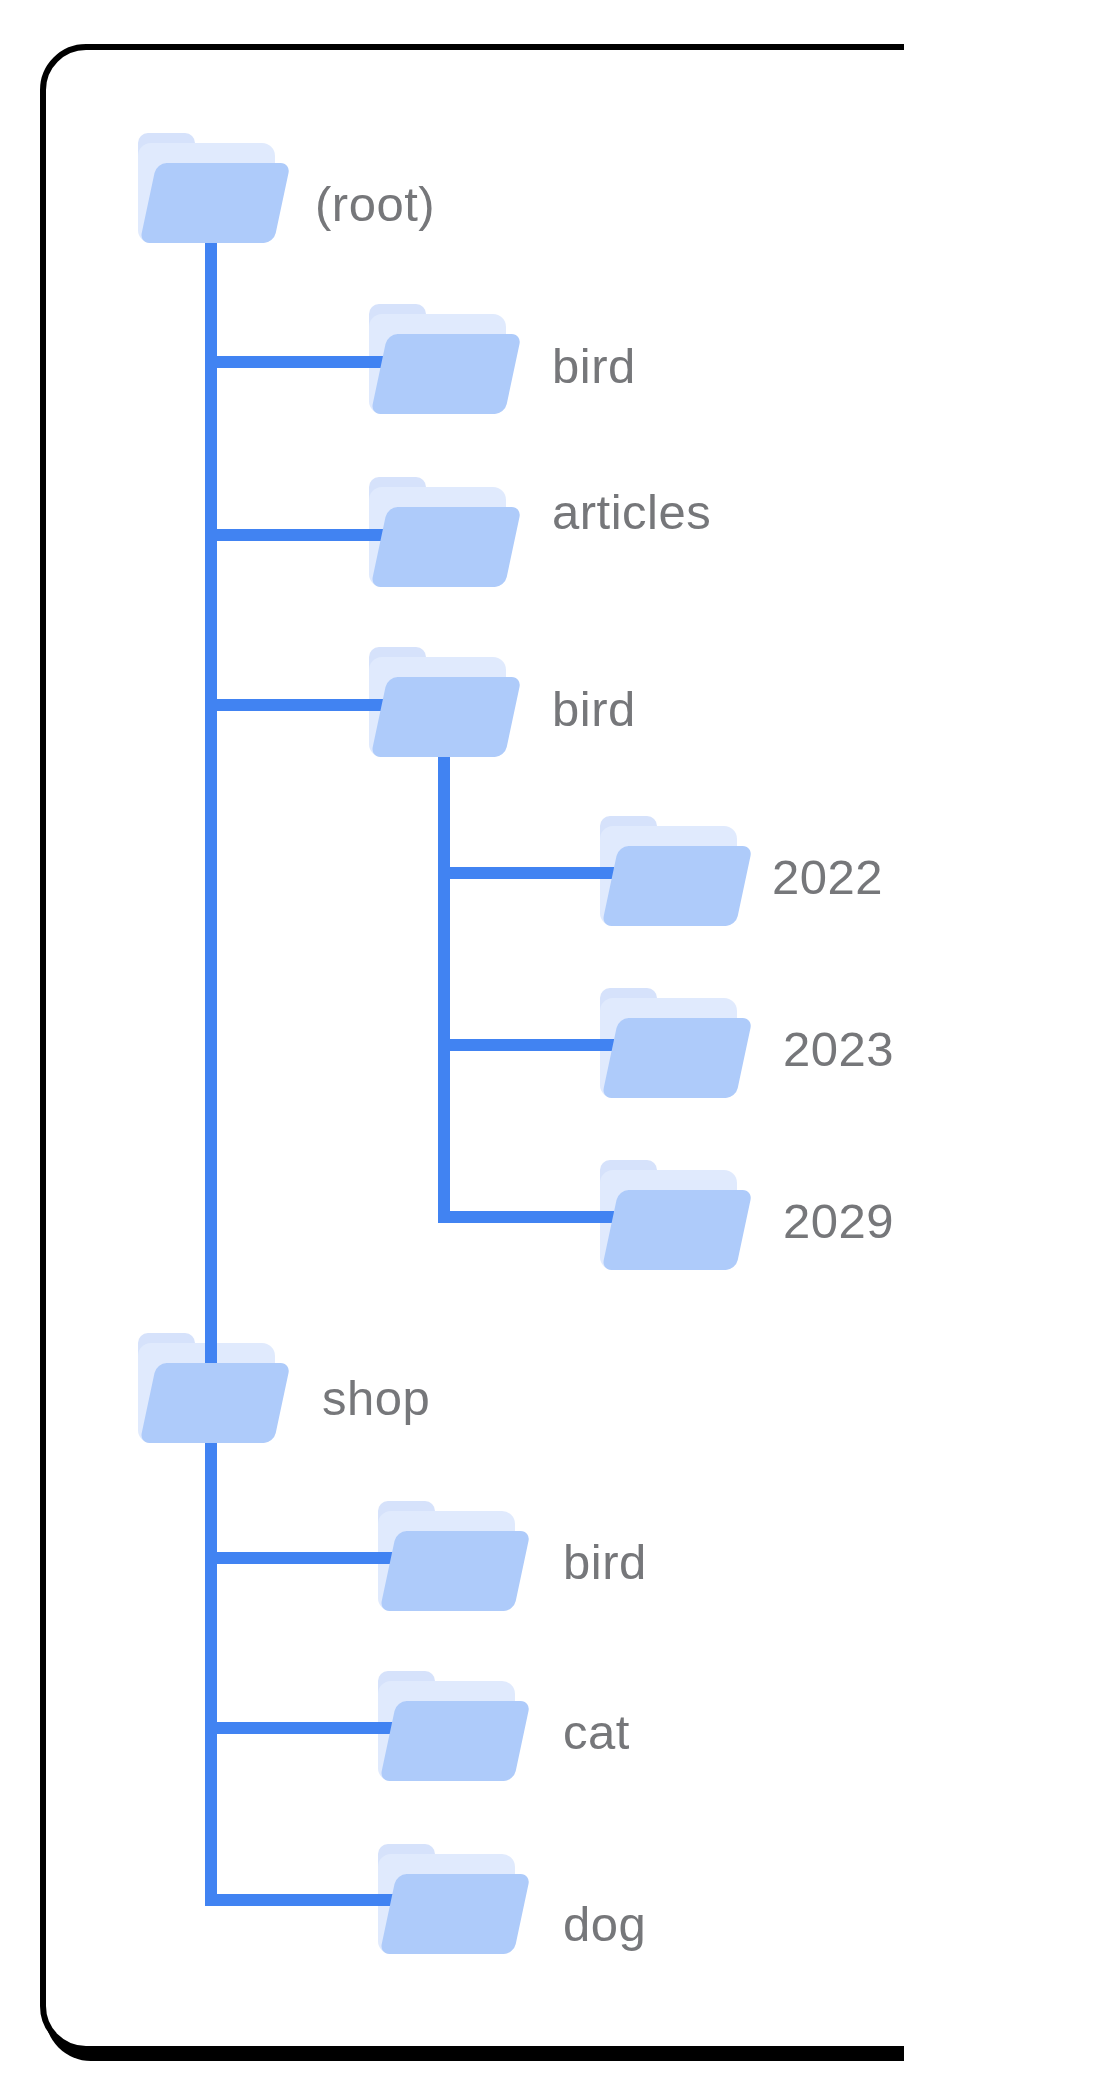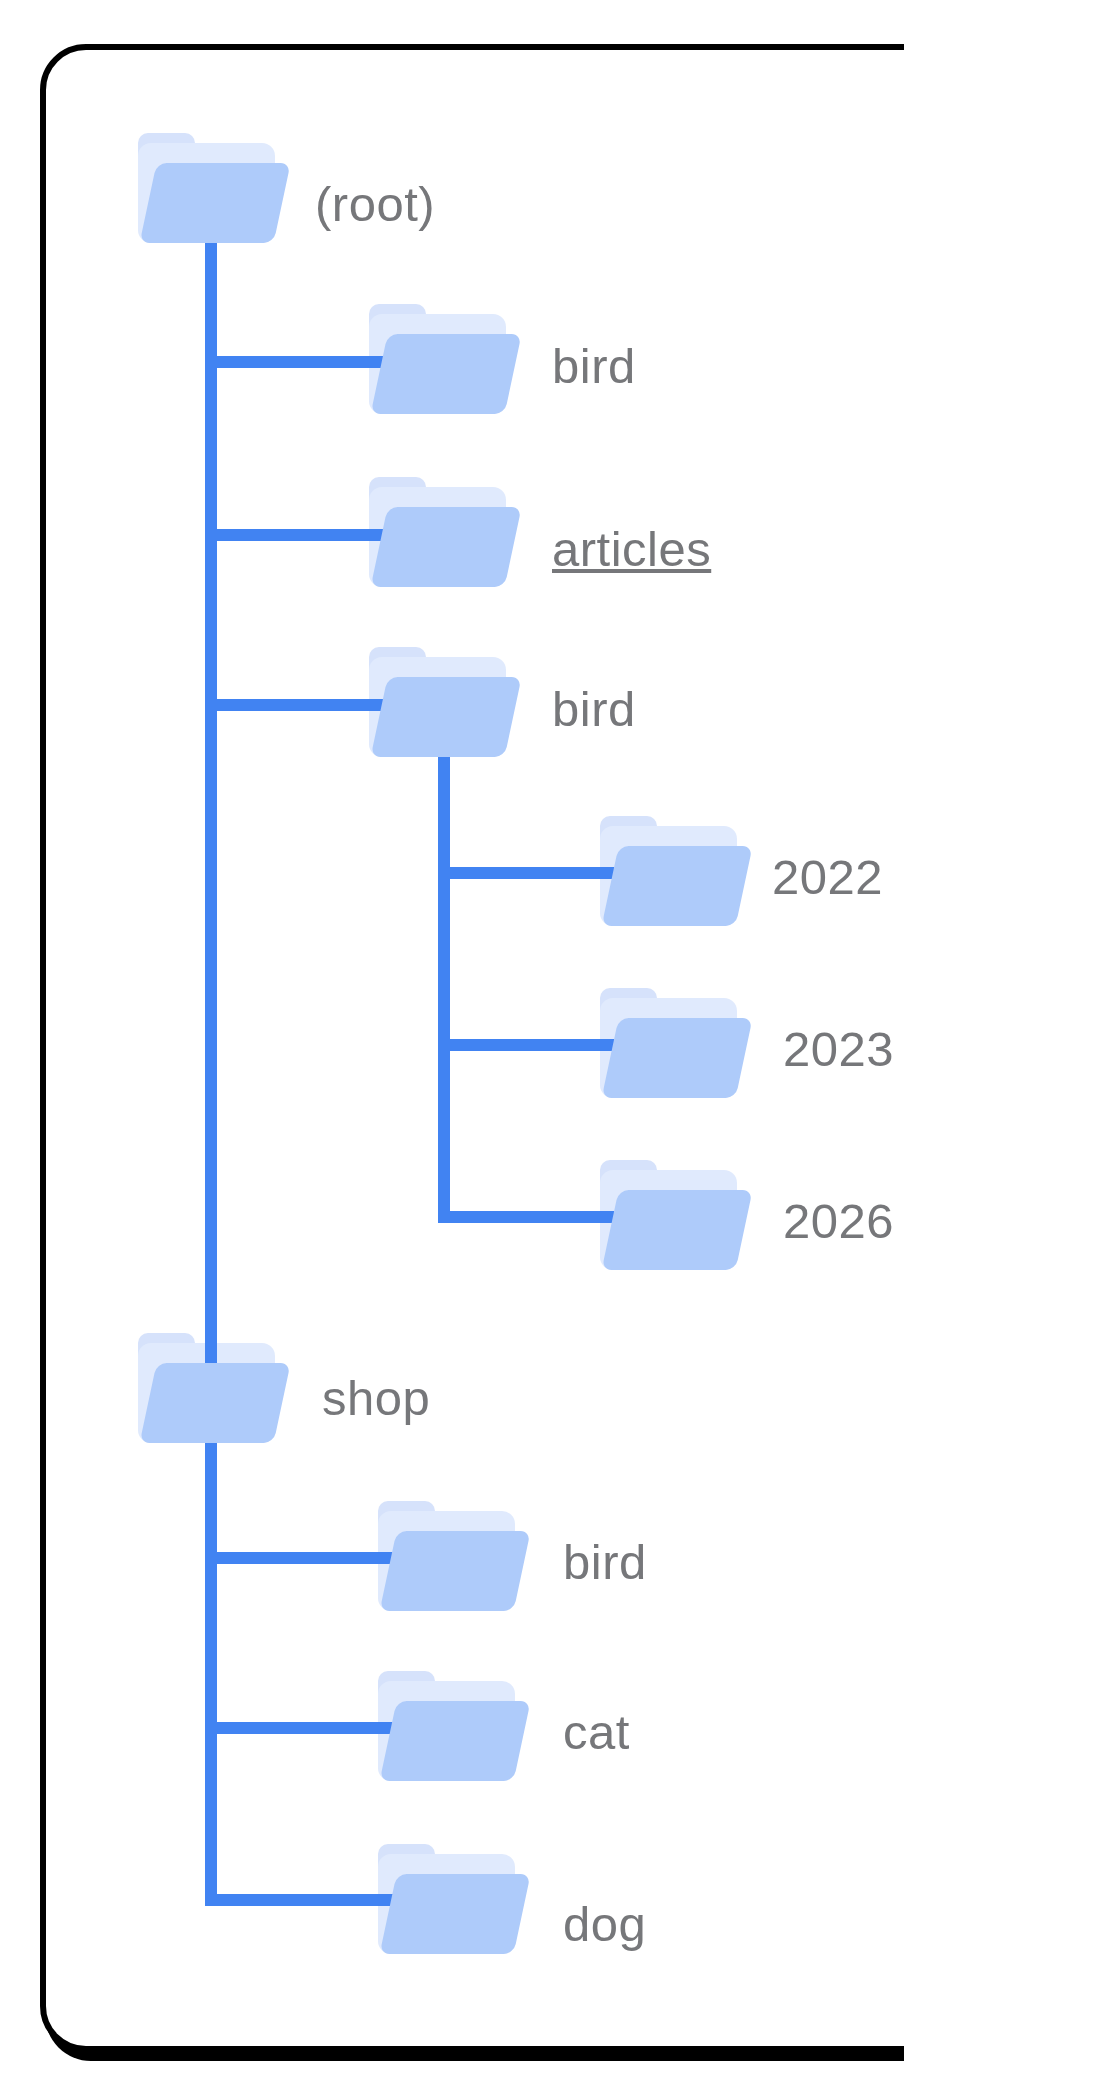--- a/index.html
+++ b/index.html
@@ -96,21 +96,21 @@
 
   <div class="node" style="left:369px; top:477px;">
     <svg class="fback" width="155" height="112" viewBox="0 0 155 112">
       <path d="M10 0 H47 A10 10 0 0 1 57 10 V26 H0 V10 A10 10 0 0 1 10 0 Z" fill="#D6E2FB"></path>
       <rect x="0" y="10" width="137" height="100" rx="13" fill="#E0EAFD"></rect>
     </svg>
     <svg class="ffront" width="155" height="112" viewBox="0 0 155 112">
       <rect x="25" y="30" width="134" height="80" rx="10" transform="skewX(-12)" fill="#AECBFA"></rect>
     </svg>
   </div>
-  <div class="label" style="left:552px; top:523px;text-decoration:underline;">articles</div>
+  <div class="label" style="left:552px; top:486px;">articles</div>
 
   <div class="node" style="left:369px; top:647px;">
     <svg class="fback" width="155" height="112" viewBox="0 0 155 112">
       <path d="M10 0 H47 A10 10 0 0 1 57 10 V26 H0 V10 A10 10 0 0 1 10 0 Z" fill="#D6E2FB"></path>
       <rect x="0" y="10" width="137" height="100" rx="13" fill="#E0EAFD"></rect>
     </svg>
     <svg class="ffront" width="155" height="112" viewBox="0 0 155 112">
       <rect x="25" y="30" width="134" height="80" rx="10" transform="skewX(-12)" fill="#AECBFA"></rect>
     </svg>
   </div>
@@ -140,21 +140,21 @@
 
   <div class="node" style="left:600px; top:1160px;">
     <svg class="fback" width="155" height="112" viewBox="0 0 155 112">
       <path d="M10 0 H47 A10 10 0 0 1 57 10 V26 H0 V10 A10 10 0 0 1 10 0 Z" fill="#D6E2FB"></path>
       <rect x="0" y="10" width="137" height="100" rx="13" fill="#E0EAFD"></rect>
     </svg>
     <svg class="ffront" width="155" height="112" viewBox="0 0 155 112">
       <rect x="25" y="30" width="134" height="80" rx="10" transform="skewX(-12)" fill="#AECBFA"></rect>
     </svg>
   </div>
-  <div class="label" style="left:783px; top:1195px;">2026</div>
+  <div class="label" style="left:783px; top:1195px;">2029</div>
 
   <div class="node" style="left:138px; top:1333px;">
     <svg class="fback" width="155" height="112" viewBox="0 0 155 112">
       <path d="M10 0 H47 A10 10 0 0 1 57 10 V26 H0 V10 A10 10 0 0 1 10 0 Z" fill="#D6E2FB"></path>
       <rect x="0" y="10" width="137" height="100" rx="13" fill="#E0EAFD"></rect>
     </svg>
     <svg class="ffront" width="155" height="112" viewBox="0 0 155 112">
       <rect x="25" y="30" width="134" height="80" rx="10" transform="skewX(-12)" fill="#AECBFA"></rect>
     </svg>
   </div>

